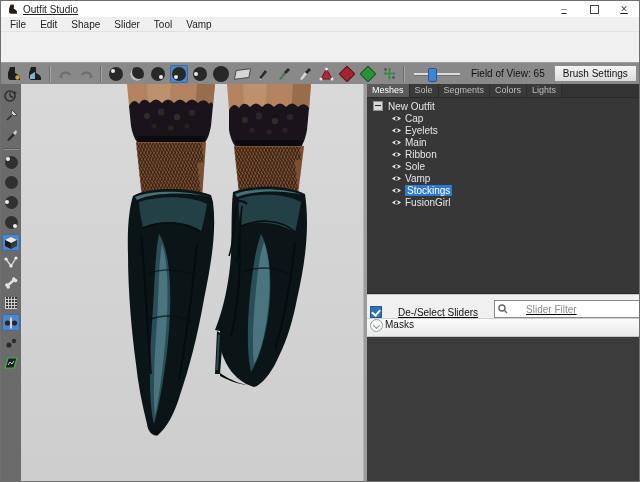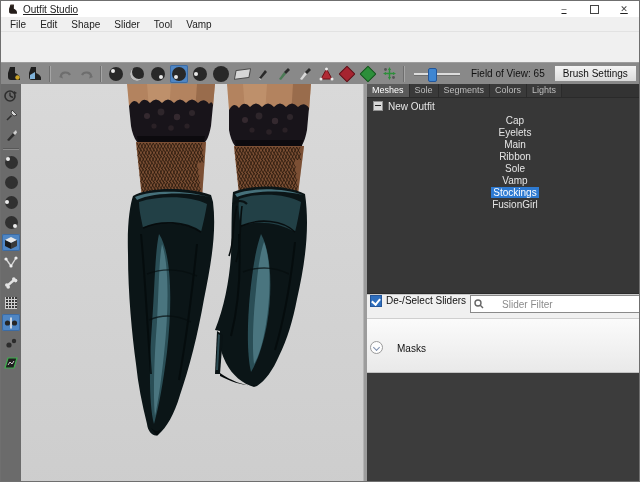--- a/index.html
+++ b/index.html
@@ -57,36 +57,36 @@
   .vsplit{width:3px;background:#9c9c9c;border-left:1px solid #b5b5b5;flex:none;}
 
   
   .rpanel{width:272px;background:#3f3f3f;display:flex;flex-direction:column;flex:none;}
   .tabs{height:13px;display:flex;background:#333333;font-size:9px;align-items:flex-end;}
   .tab{padding:1px 5px 1px 5px;color:#bdbdbd;background:#3a3a3a;border-right:1px solid #2b2b2b;line-height:11px;}
   .tab.active{background:#5a5a5a;color:#ffffff;}
   .tree{height:193px;background:#373737;border:1px solid #2a2a2a;border-left:none;border-right:none;overflow:hidden;font-size:10px;color:#e6e6e6;padding-top:2px;}
   .trow{height:12px;display:flex;align-items:center;}
   .trow.root{padding-left:6px;gap:5px;}
-  .trow.child{padding-left:24px;gap:3px;flex-direction:column;}
+  .trow.child{padding-left:24px;gap:3px;}
   .expander{width:8px;height:8px;background:#d8d8d8;border:1px solid #8f8f8f;position:relative;flex:none;}
   .expander::after{content:"";position:absolute;left:1px;right:1px;top:3px;height:1px;background:#222;}
   .lbl{white-space:nowrap;line-height:11px;}
   .lbl.selected{background:#2e7ad1;color:#fff;padding:0 2px;}
 
-  .sliderbar{height:23px;background:#f0f0f0;display:flex;align-items:flex-start;padding:0 3px;gap:4px;border-top:1px solid #c9c9c9;}
+  .sliderbar{height:23px;background:#f0f0f0;display:flex;align-items:flex-end;padding:0 3px;gap:16px;border-top:1px solid #c9c9c9;text-decoration:underline;}
   .checkbox{width:10px;height:10px;background:#2f6fbe;border:1px solid #24569a;position:relative;flex:none;}
   .checkbox::after{content:"";position:absolute;left:2px;top:1px;width:4px;height:6px;border:solid #fff;border-width:0 2px 2px 0;transform:rotate(40deg);}
   .cblabel{font-size:10px;color:#111;white-space:nowrap;}
   .search{flex:1;height:16px;background:#fff;border:1px solid #8a8a8a;display:flex;align-items:center;padding:0 3px;gap:3px;}
   .search input{flex:1;border:none;outline:none;font-size:10px;font-family:"Liberation Sans",sans-serif;color:#333;background:transparent;min-width:0;margin-left:13px;}
   .search input::placeholder{color:#8b8b8b;}
   .clearbtn{width:11px;height:11px;border-radius:50%;background:#9c9c9c;color:#fff;font-size:8px;line-height:11px;text-align:center;flex:none;}
 
-  .masksheader{height:17px;background:linear-gradient(#fbfbfb,#e9e9e9);border-top:1px solid #cfcfcf;border-bottom:1px solid #c2c2c2;display:flex;align-items:flex-end;gap:14px;padding:18px 3px;}
+  .masksheader{height:17px;background:linear-gradient(#fbfbfb,#e9e9e9);border-top:1px solid #cfcfcf;border-bottom:1px solid #c2c2c2;display:flex;align-items:flex-start;gap:2px;padding:0 3px;}
   .chev{width:11px;height:11px;border-radius:50%;border:1px solid #9a9a9a;background:#fdfdfd;position:relative;flex:none;}
   .chev::after{content:"";position:absolute;left:3px;top:3px;width:4px;height:4px;border:solid #7d8fae;border-width:0 1px 1px 0;transform:rotate(45deg);}
   .maskslabel{font-size:10px;color:#111;}
   .masksbody{flex:1;background:#3c3c3c;}
 
   
   .statusbar{height:13px;background:#f0f0f0;border-top:1px solid #d4d4d4;display:flex;align-items:center;font-size:9px;color:#222;padding-left:3px;position:relative;}
   .grip{position:absolute;right:1px;bottom:1px;width:8px;height:8px;
     background:radial-gradient(circle at 7px 1px,#9a9a9a 1px,transparent 1px),
                radial-gradient(circle at 7px 4px,#9a9a9a 1px,transparent 1px),

